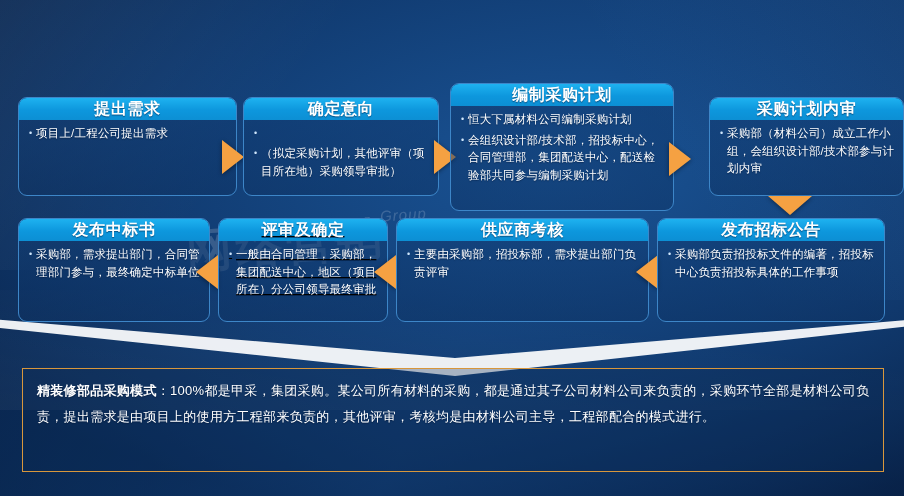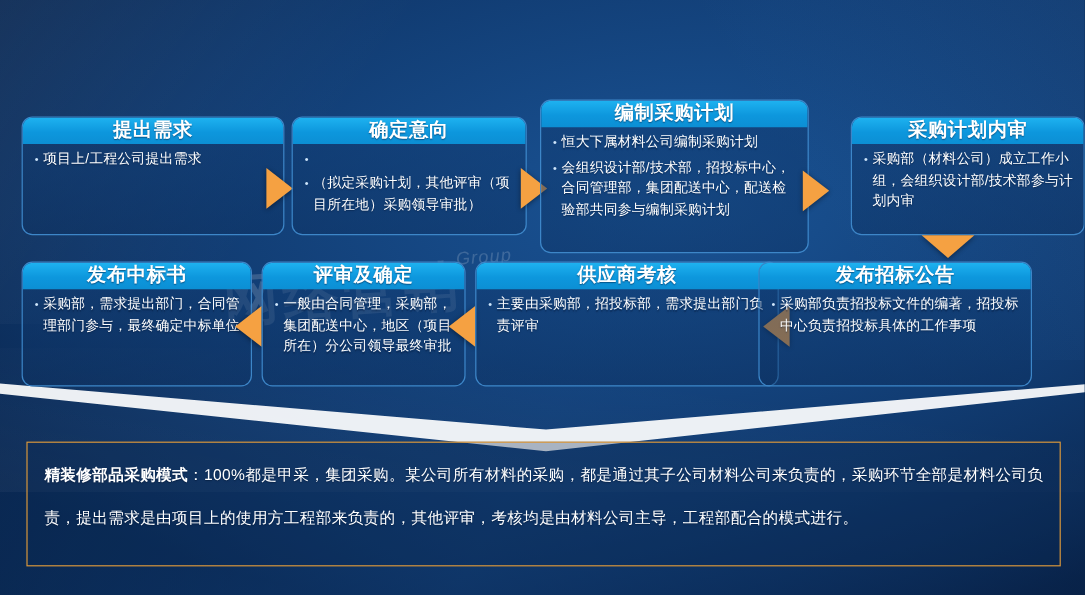--- a/index.html
+++ b/index.html
@@ -88,21 +88,21 @@
     border-top:19px solid #f5a142;
   }
   
   .summary{
     position:absolute;left:22px;top:368px;width:862px;height:104px;
     border:1px solid #d8973c;box-sizing:border-box;
     background:rgba(9,40,80,0.30);
     padding:9px 12px 0 14px;
   }
   .summary p{
-    margin:0;color:#ffffff;font-size:13px;line-height:36px;letter-spacing:0.3px;
+    margin:0;color:#ffffff;font-size:13px;line-height:26px;letter-spacing:0.3px;
     text-shadow:0 1px 1px rgba(0,20,50,0.55);
   }
   .summary .lead{font-weight:bold;}
   .wm-txt{
     position:absolute;left:186px;top:214px;
     color:#ffffff;opacity:0.16;font-size:46px;font-weight:bold;
     letter-spacing:4px;transform:rotate(-4deg);pointer-events:none;
     white-space:nowrap;
   }
   .wm-sub{
@@ -188,21 +188,21 @@
     <div class="box-body">
       <div class="bullet-row">
         <span class="bullet-dot">•</span>
         <span class="bullet-text">采购部，需求提出部门，合同管理部门参与，最终确定中标单位</span>
       </div>
     </div>
   </div>
 
   <div class="arrow arrow-left" style="left:196px;top:255px;"></div>
 
-  <div class="box" style="left:218px;top:218px;width:170px;height:104px;">
+  <div class="box" style="left:218px;top:218px;width:170px;height:104px;text-decoration:underline;">
     <div class="box-head">评审及确定</div>
     <div class="box-body">
       <div class="bullet-row">
         <span class="bullet-dot">•</span>
         <span class="bullet-text">一般由合同管理，采购部，集团配送中心，地区（项目所在）分公司领导最终审批</span>
       </div>
     </div>
   </div>
 
   <div class="arrow arrow-left" style="left:374px;top:255px;"></div>
@@ -212,21 +212,21 @@
     <div class="box-body">
       <div class="bullet-row">
         <span class="bullet-dot">•</span>
         <span class="bullet-text">主要由采购部，招投标部，需求提出部门负责评审</span>
       </div>
     </div>
   </div>
 
   <div class="arrow arrow-left" style="left:636px;top:255px;"></div>
 
-  <div class="box" style="left:632px;top:218px;width:228px;height:104px;">
+  <div class="box" style="left:657px;top:218px;width:228px;height:104px;">
     <div class="box-head">发布招标公告</div>
     <div class="box-body">
       <div class="bullet-row">
         <span class="bullet-dot">•</span>
         <span class="bullet-text">采购部负责招投标文件的编著，招投标中心负责招投标具体的工作事项</span>
       </div>
     </div>
   </div>
 
   <div class="summary">

